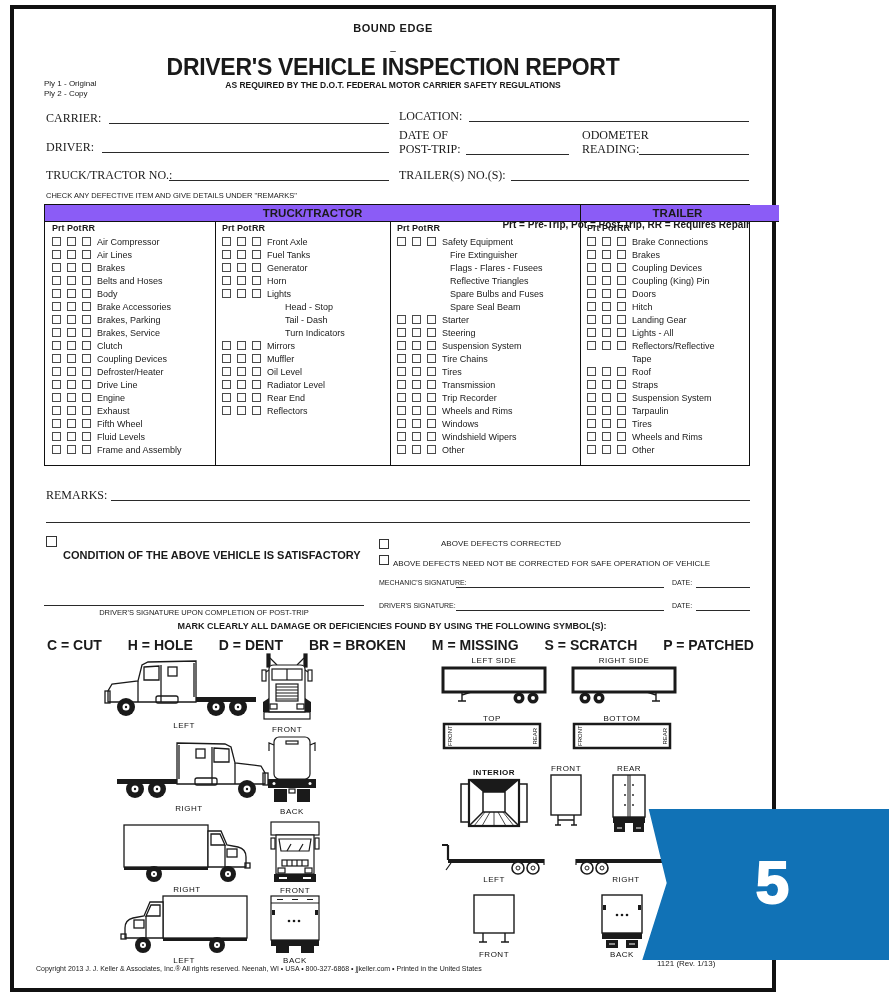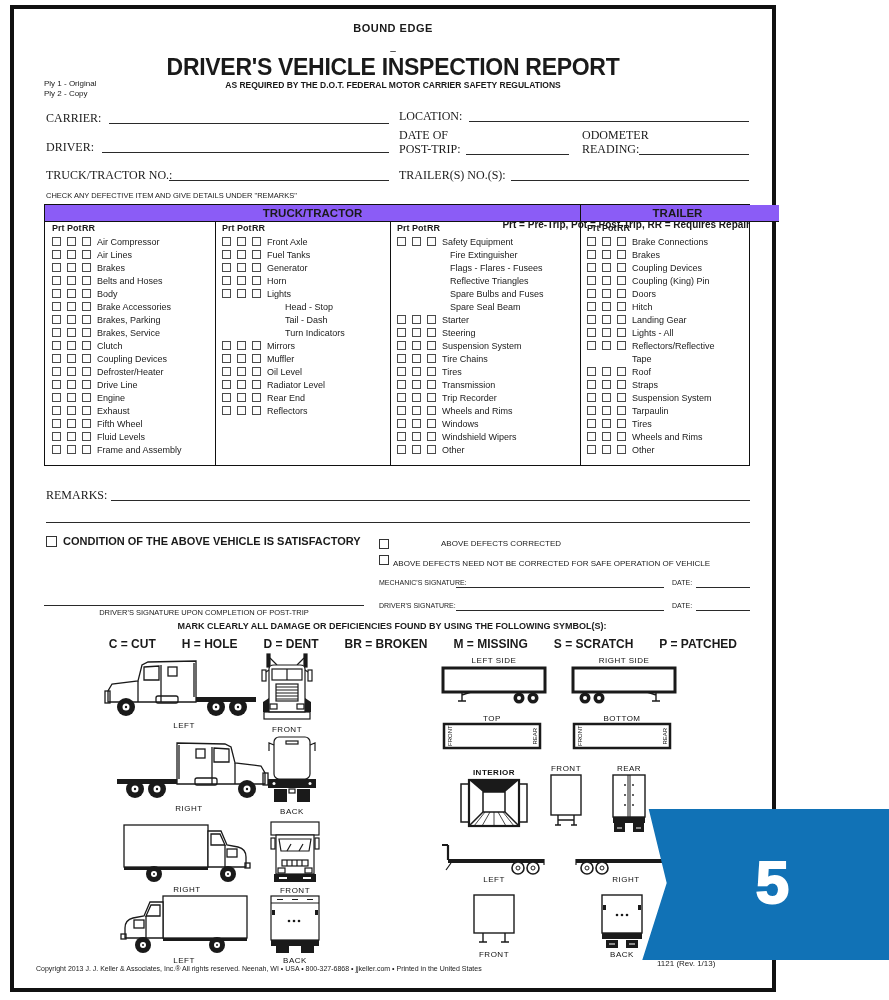--- a/index.html
+++ b/index.html
@@ -23,26 +23,26 @@
             font-size:11.5px;font-weight:700;display:flex;align-items:center;justify-content:center;box-sizing:border-box;}
   .vline{position:absolute;border-left:1.4px solid #111;width:0;}
   .col{position:absolute;top:212px;}
   .col-head{display:flex;height:14px;align-items:center;font-size:9px;font-weight:700;}
   .col-head span{width:15px;display:inline-block;}
   .item-row{display:flex;align-items:center;height:13px;white-space:nowrap;}
   .cb{width:7px;height:7px;border:1px solid #4a4a4a;margin-right:6px;flex:none;background:#fdfdfd;}
   .item-label{font-size:9px;}
   .cb2{position:absolute;width:9px;height:9px;border:1px solid #333;background:#fff;}
   .cb3{position:absolute;width:8px;height:8px;border:1px solid #333;background:#fff;}
-  .satisf{font-size:11px;font-weight:700;white-space:nowrap;}
+  .satisf{font-size:11px;font-weight:700;white-space:nowrap;margin-top:14px;}
   .defects{font-size:8px;white-space:nowrap;}
   .sig-label{font-size:7px;white-space:nowrap;}
   .caption{font-size:7.5px;text-align:center;}
   .mark-instr{font-size:9px;font-weight:700;text-align:center;}
-  .symline{font-size:12px;font-weight:700;text-align:right;}
+  .symline{font-size:14px;font-weight:700;text-align:left;}
   .symline .sym{margin:0 13px;white-space:nowrap;}
   .dg{position:absolute;}
   .dlabel{position:absolute;font-size:8px;letter-spacing:.5px;text-align:center;color:#111;white-space:nowrap;}
   .copyright{font-size:7px;white-space:nowrap;}
   .formno{font-size:8px;color:#222;white-space:nowrap;}
   .badge{position:absolute;left:632px;top:806px;width:257px;height:154px;z-index:10;
          clip-path:polygon(6.5% 2%,100% 2%,100% 100%,4% 100%,13.5% 50%);
          display:flex;flex-direction:column;align-items:center;justify-content:center;
          padding-left:24px;box-sizing:border-box;color:#fff;}
   .badge .n{font-size:60px;font-weight:700;line-height:56px;-webkit-text-stroke:2px #fff;}

